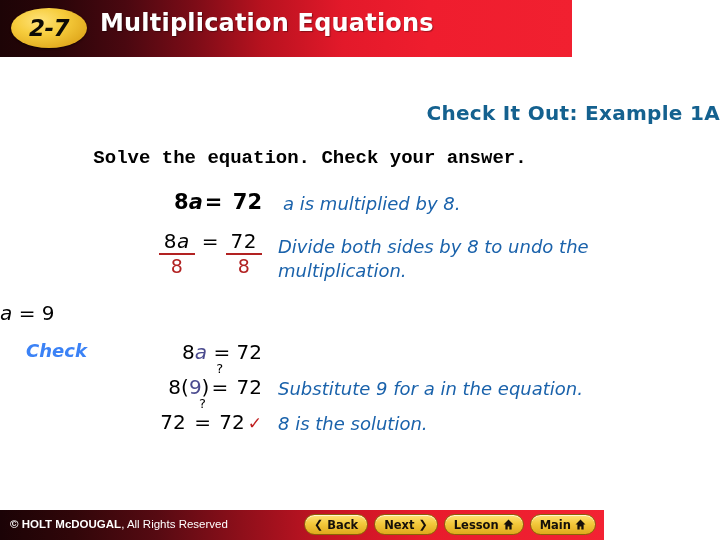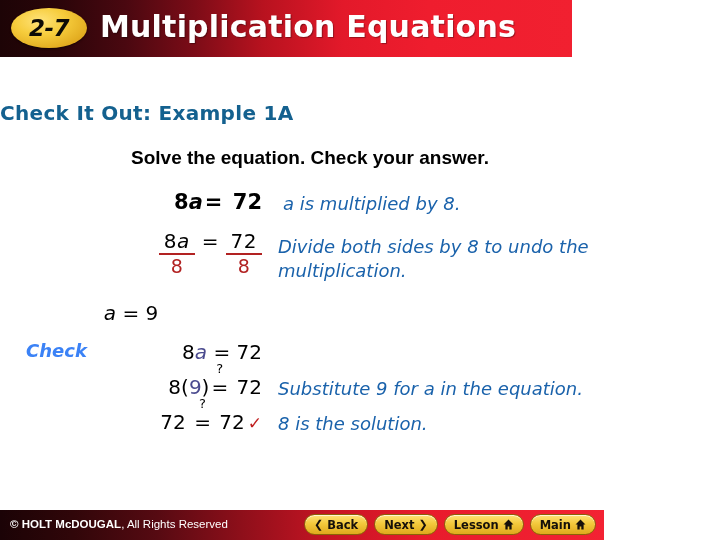--- a/index.html
+++ b/index.html
@@ -43,54 +43,54 @@
     font-weight: bold;
     font-style: italic;
     color: #0d0b06;
     letter-spacing: -0.5px;
     line-height: 1;
   }
   .header-title {
     position: absolute;
     left: 100px; top: 9px;
     font-family: "DejaVu Sans", sans-serif;
-    font-size: 30px;
+    font-size: 24px;
     font-weight: bold;
     color: #ffffff;
     letter-spacing: 0.2px;
     white-space: nowrap;
     text-shadow: 1px 1px 1px rgba(0,0,0,0.35);
   }
 
   
   .slide-body {
     position: absolute;
     left: 0; top: 57px;
     width: 720px; height: 453px;
     background: #ffffff;
   }
 
   .example-title {
     position: absolute;
     left: 0; top: 44px;
     width: 720px;
-    text-align: left;
+    text-align: right;
     font-family: "DejaVu Sans", sans-serif;
     font-size: 20px;
     font-weight: bold;
     color: #14618f;
     letter-spacing: 0.3px;
   }
 
   .instruction {
     position: absolute;
     left: 0; top: 90px;
     width: 620px;
     text-align: center;
-    font-family: Liberation Sans, sans-serif;
+    font-family: Liberation Mono, monospace;
     font-size: 19px;
     font-weight: bold;
     color: #000000;
   }
 
   
   .math-col {
     position: absolute;
     left: 0; top: 0;
     width: 262px;
@@ -152,21 +152,21 @@
     font-size: 20px;
     color: #000000;
     padding: 0 7px;
     line-height: 1.05;
   }
 
   
   .step3 {
     top: 244px;
     left: 0;
-    text-align: center;
+    text-align: left;
     padding-right: 70px;
     font-size: 20px;
   }
   .step3 .ital { font-style: italic; }
 
   
   .check-label {
     position: absolute;
     top: 283px;
     left: 26px;

